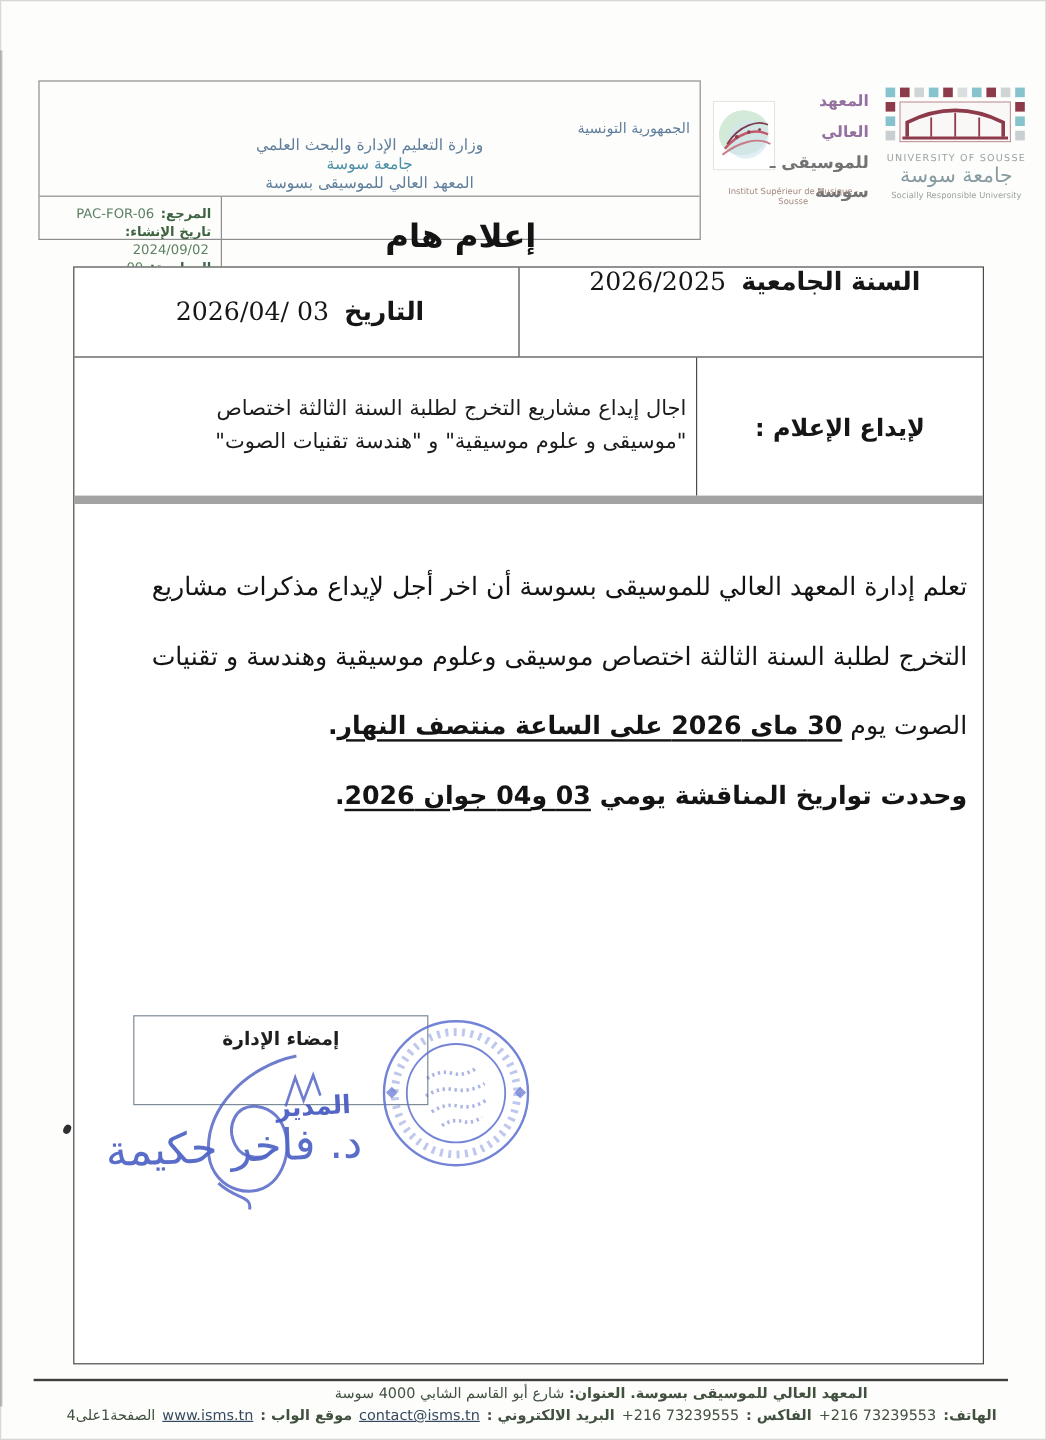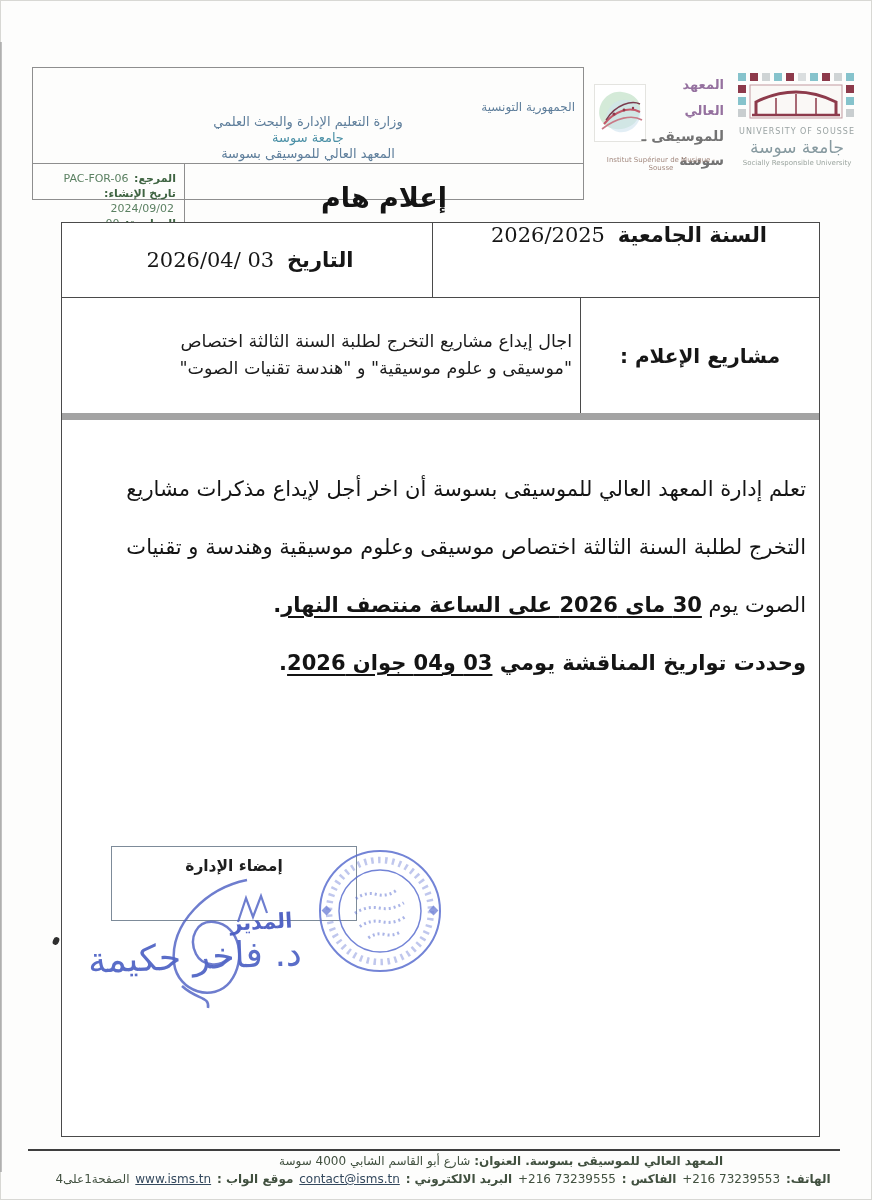--- a/index.html
+++ b/index.html
@@ -181,21 +181,21 @@
           <b>السنة الجامعية</b>
           <span class="num">2026/2025</span>
         </span>
       </div>
     </div>
     <div class="row-subject">
       <div class="cell cell-subject-text">
         <div>اجال إيداع مشاريع التخرج لطلبة السنة الثالثة اختصاص</div>
         <div>"موسيقى و علوم موسيقية" و "هندسة تقنيات الصوت"</div>
       </div>
-      <div class="cell cell-subject-label">مشاريع الإعلام :</div>
+      <div class="cell cell-subject-label">لإيداع الإعلام :</div>
     </div>
 
     <div class="row-body">
       <div class="body-par">
         <div>تعلم إدارة المعهد العالي للموسيقى بسوسة أن اخر أجل لإيداع مذكرات مشاريع</div>
         <div>التخرج لطلبة السنة الثالثة اختصاص موسيقى وعلوم موسيقية وهندسة و تقنيات</div>
         <div><span>الصوت يوم </span><span class="u b">30 ماى 2026 على الساعة منتصف النهار</span><span class="b">.</span></div>
         <div class="b"><span>وحددت تواريخ المناقشة يومي </span><span class="u">03 و04 جوان 2026</span><span>.</span></div>
       </div>
 

